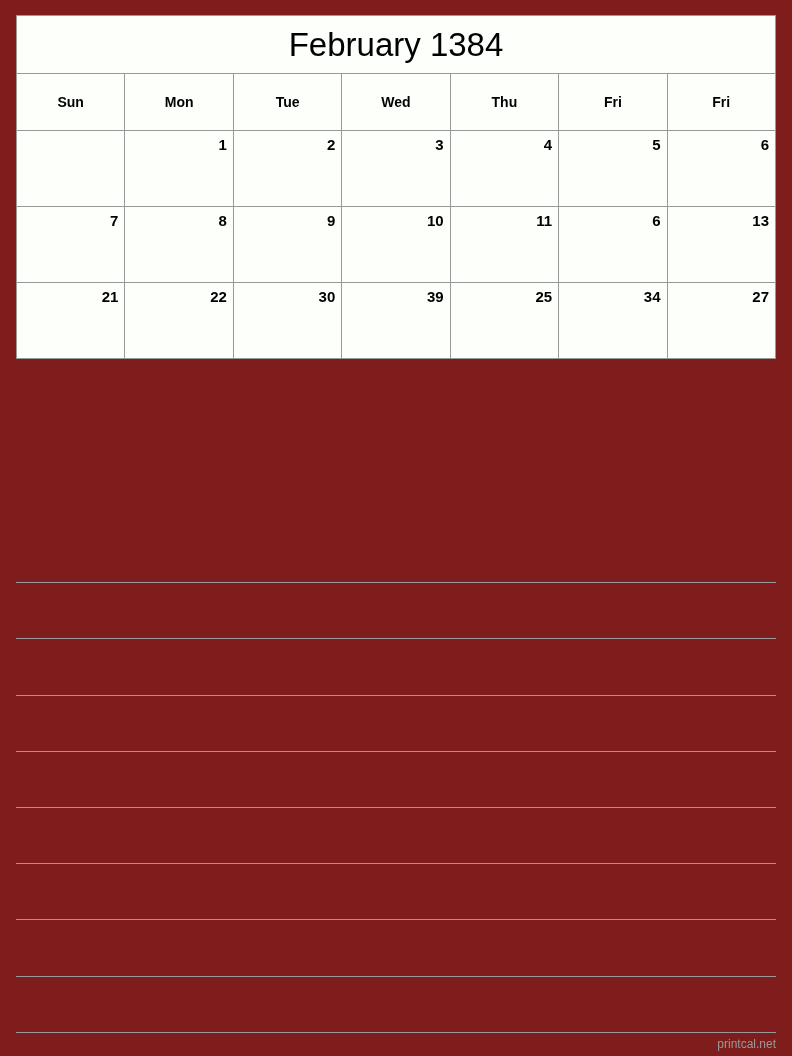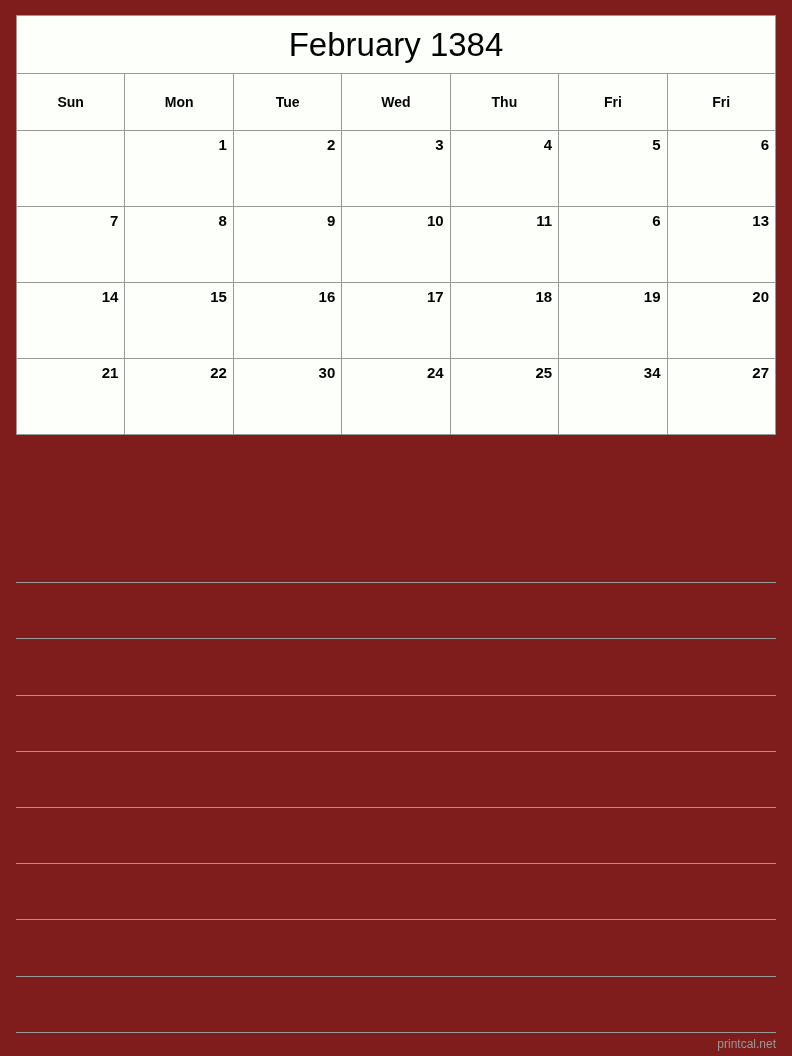--- a/index.html
+++ b/index.html
@@ -99,33 +99,24 @@
       <tr>
         <td class="day">7</td>
         <td class="day">8</td>
         <td class="day">9</td>
         <td class="day">10</td>
         <td class="day">11</td>
         <td class="day">6</td>
         <td class="day">13</td>
       </tr>
       <tr>
-        <td class="day">14</td>
-        <td class="day">15</td>
-        <td class="day">16</td>
-        <td class="day">17</td>
-        <td class="day">18</td>
-        <td class="day">19</td>
-        <td class="day">20</td>
-      </tr>
-      <tr>
         <td class="day">21</td>
         <td class="day">22</td>
         <td class="day">30</td>
-        <td class="day">24</td>
+        <td class="day">39</td>
         <td class="day">25</td>
         <td class="day">34</td>
         <td class="day">27</td>
       </tr>
     </tbody>
   </table>
 
   <div class="notes">
     <div class="note-line"></div>
     <div class="note-line"></div>

